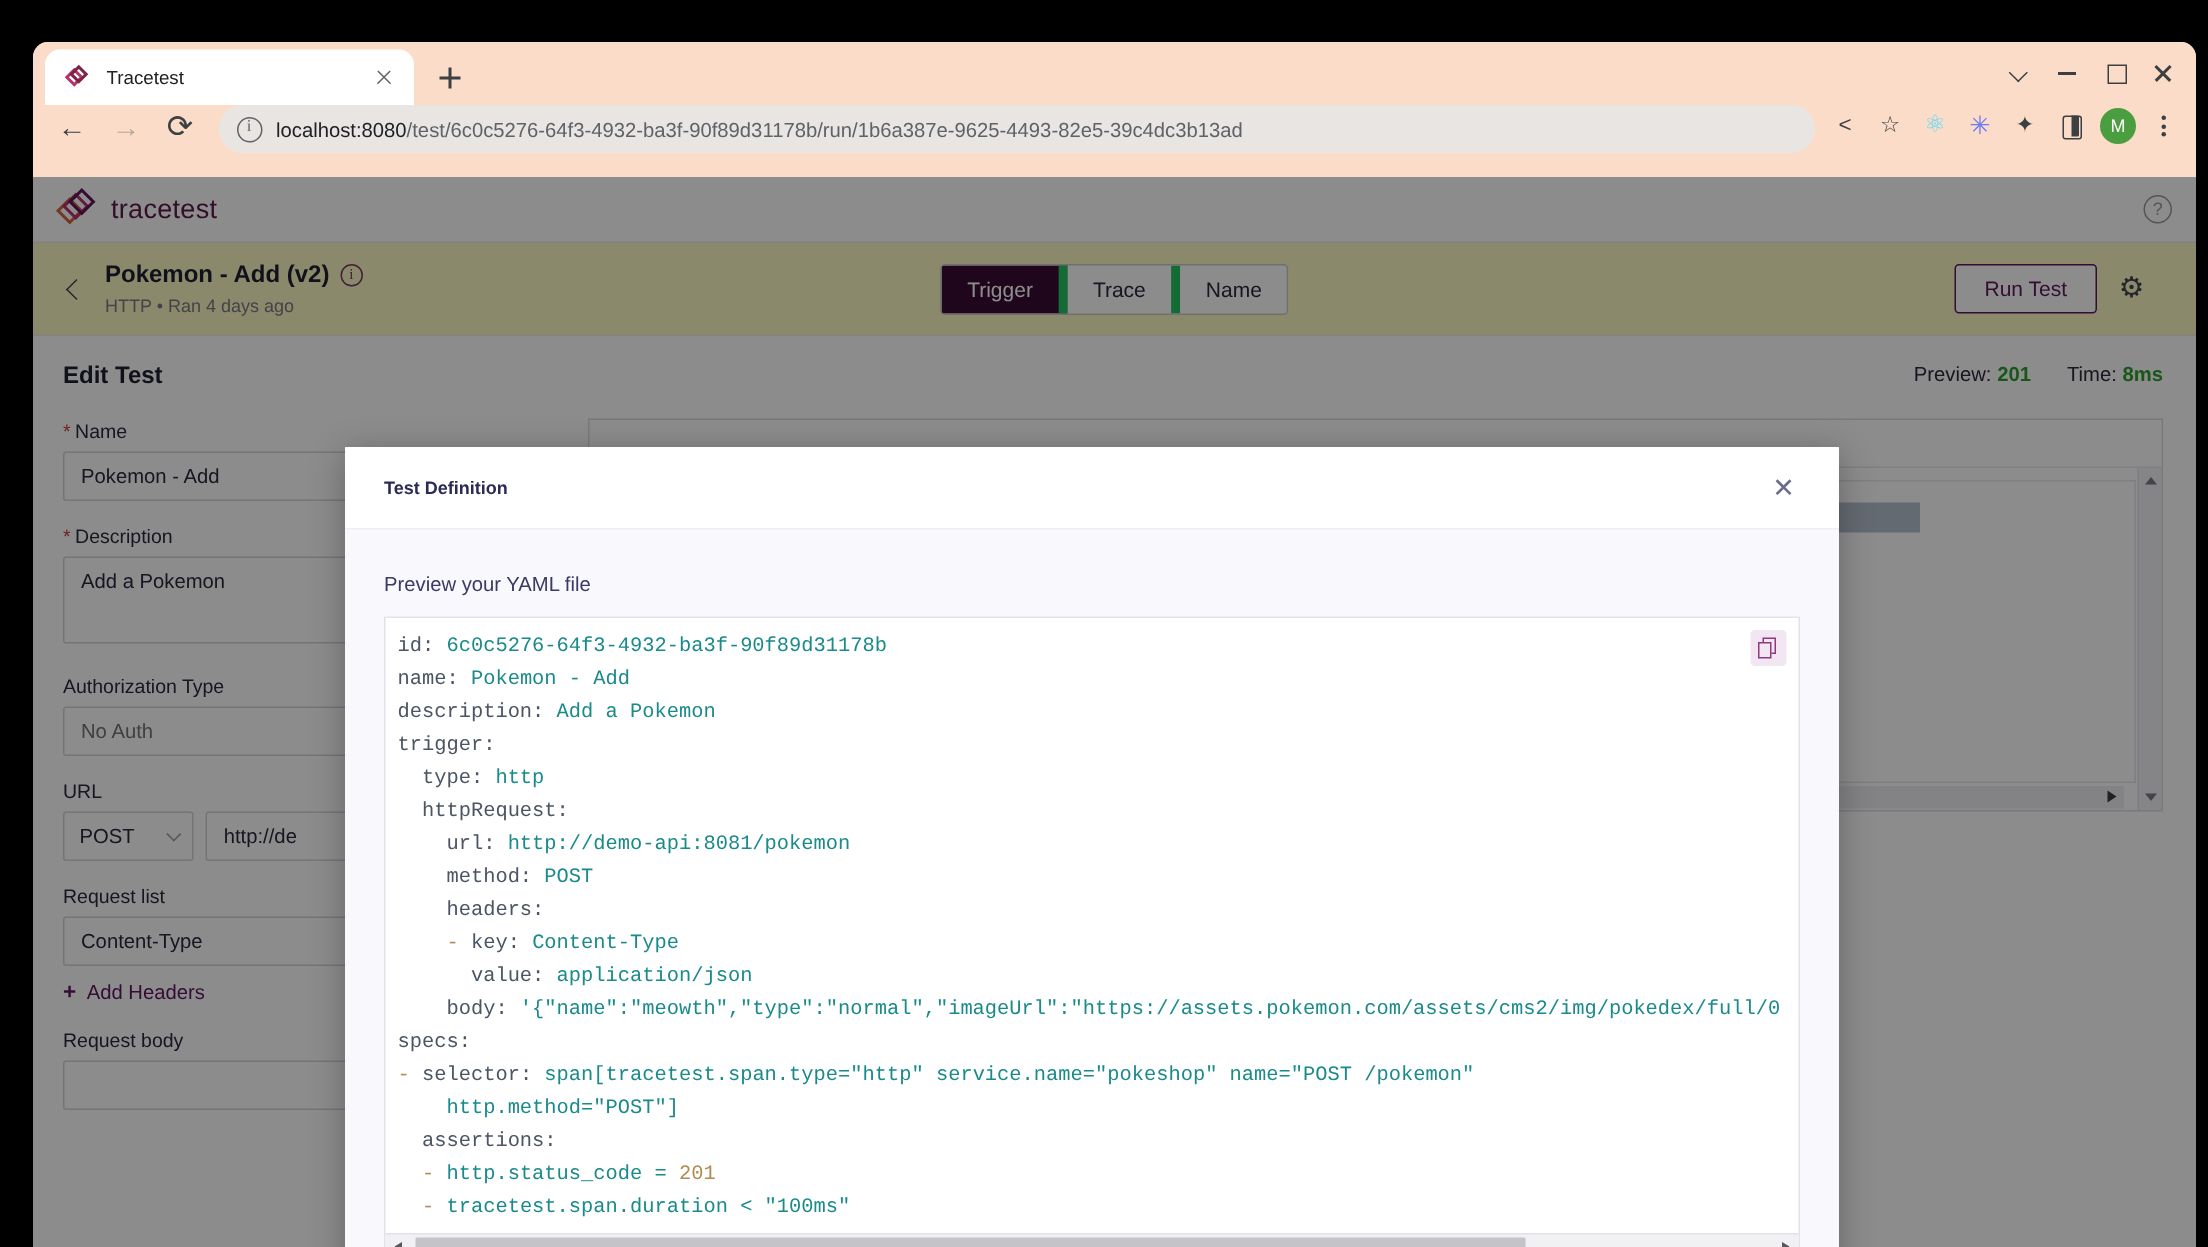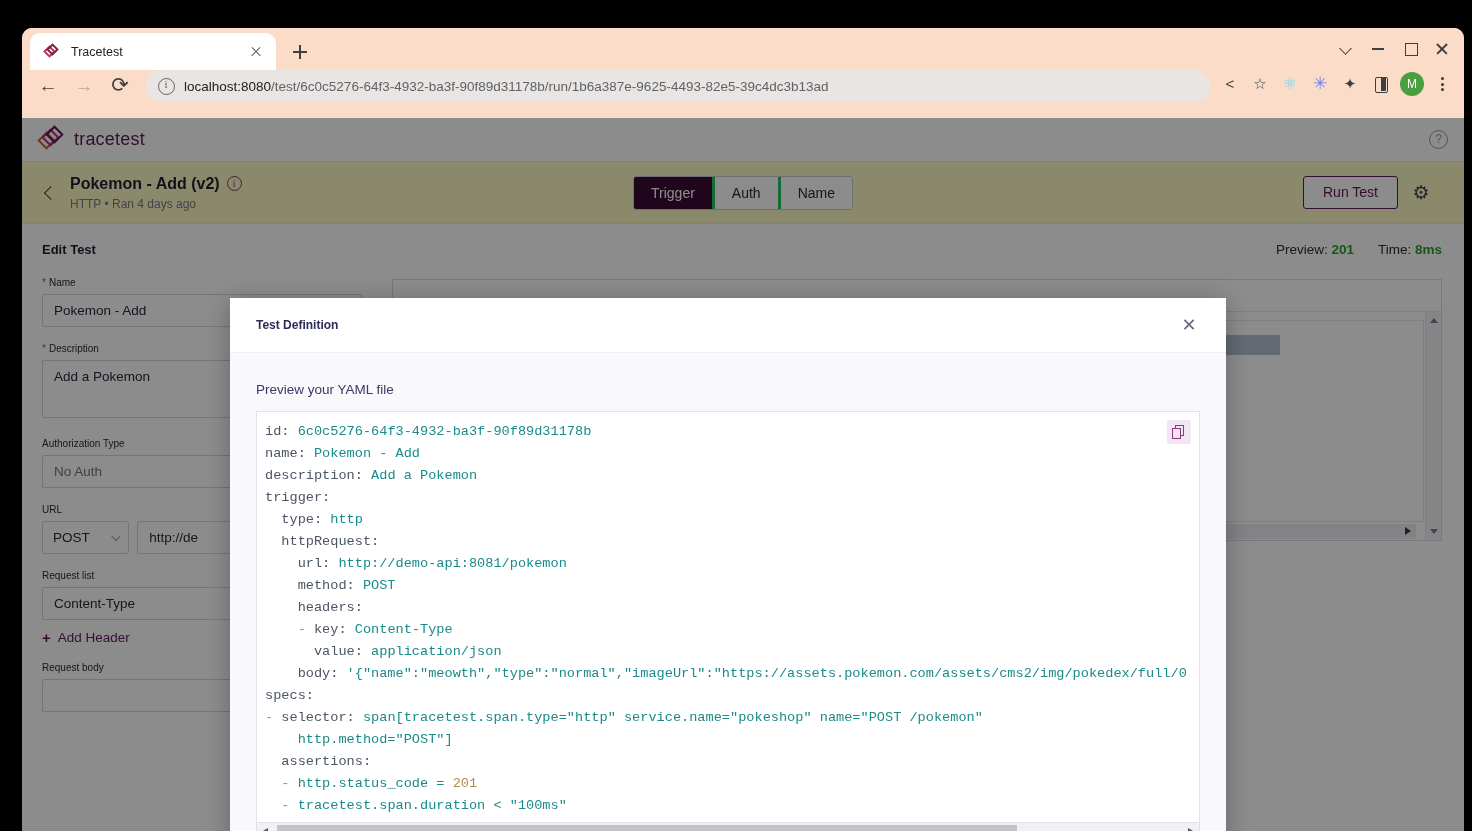--- a/index.html
+++ b/index.html
@@ -237,21 +237,21 @@
   #test-subtitle { font-size: 12px; color: #7a7a86; margin-top: 4px; }
 
   #tab-group {
     position: absolute; left: 50%; transform: translateX(-50%);
     display: flex; border: 1px solid #c9c9d1; border-radius: 3px;
     overflow: hidden;
   }
   .tg-tab {
     padding: 0 17px; height: 32px; line-height: 32px;
     font-size: 14px; color: #2a2a3c; cursor: pointer;
-    background: #fff; border-right: 3px solid #22c55e;
+    background: #fff; border-right: 6px solid #22c55e;
   }
   .tg-tab:last-child { border-right: none; }
   .tg-tab.active { background: #3b0b33; color: #ffffff; font-weight: 500; }
 
   #header-actions {
     margin-left: auto; display: flex; align-items: center; gap: 12px;
   }
   #run-test-button {
     padding: 0 19px; height: 33px; line-height: 31px;
     border: 1px solid #61175e; border-radius: 3px;
@@ -262,25 +262,25 @@
     font-size: 19px; line-height: 22px; color: #44454f; text-align: center;
   }
 
   
   #content-area { display: flex; height: 615px; background: #fff; }
 
   #edit-panel {
     width: 360px; padding: 18px 20px 0 20px; flex: 0 0 360px;
   }
   #edit-panel h2 {
-    font-size: 13px; font-weight: bold; color: #1f1f32; margin-bottom: 20px;
+    font-size: 16px; font-weight: bold; color: #1f1f32; margin-bottom: 20px;
   }
   .field { margin-bottom: 16px; }
   .field-label {
-    font-size: 10px; color: #2a2a3c; margin-bottom: 6px; display: block;
+    font-size: 13px; color: #2a2a3c; margin-bottom: 6px; display: block;
   }
   .req-star { color: #d03a3a; margin-right: 3px; }
   .text-input {
     width: 100%; height: 33px; border: 1px solid #d4d4dc;
     border-radius: 2px; padding: 0 11px; font-size: 13.5px;
     color: #2a2a3c; background: #fff;
     font-family: "Liberation Sans", sans-serif;
   }
   .text-input.placeholder { color: #a8a8b3; }
   .textarea-input {
@@ -507,21 +507,21 @@
       <div id="test-meta">
         <div id="test-title-row">
           <span id="test-title">Pokemon - Add (v2)</span>
           <span id="title-info-icon">i</span>
         </div>
         <div id="test-subtitle">HTTP • Ran 4 days ago</div>
       </div>
 
       <div id="tab-group">
         <div class="tg-tab active">Trigger</div>
-        <div class="tg-tab">Auth</div>
+        <div class="tg-tab">Trace</div>
         <div class="tg-tab">Name</div>
       </div>
 
       <div id="header-actions">
         <div id="run-test-button">Run Test</div>
         <div id="settings-gear">⚙</div>
       </div>
     </div>
 
     <div id="content-area">
@@ -553,21 +553,21 @@
             </div>
             <input class="text-input" value="http://de" style="">
           </div>
         </div>
 
         <div class="field">
           <label class="field-label">Request list</label>
           <input class="text-input" value="Content-Type" style="">
           <div id="add-header-link">
             <span class="plus">+</span>
-            <span>Add Header</span>
+            <span>Add Headers</span>
           </div>
         </div>
 
         <div class="field">
           <label class="field-label">Request body</label>
           <input class="text-input" style="">
         </div>
       </div>
 
       <div id="response-panel">

